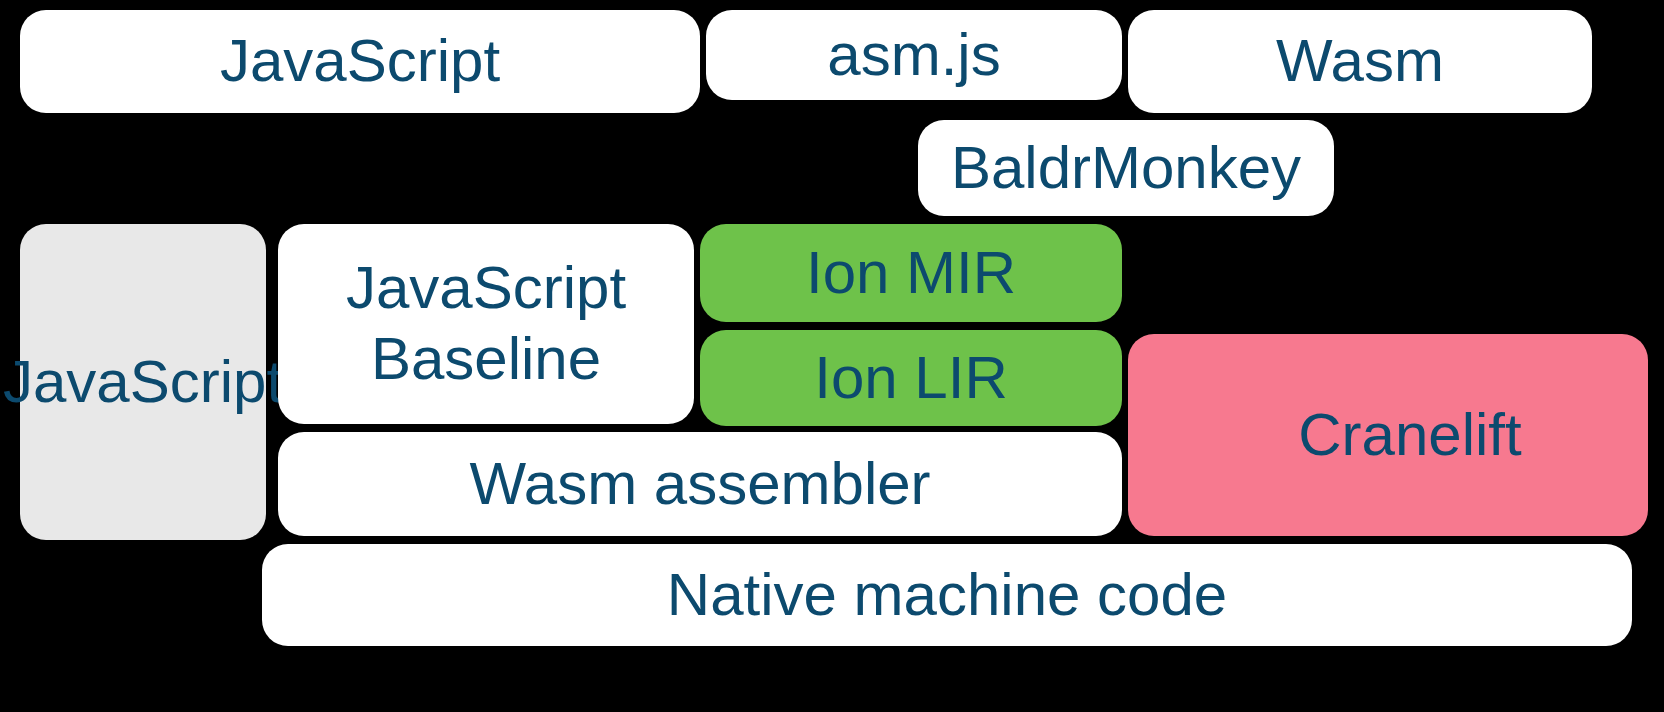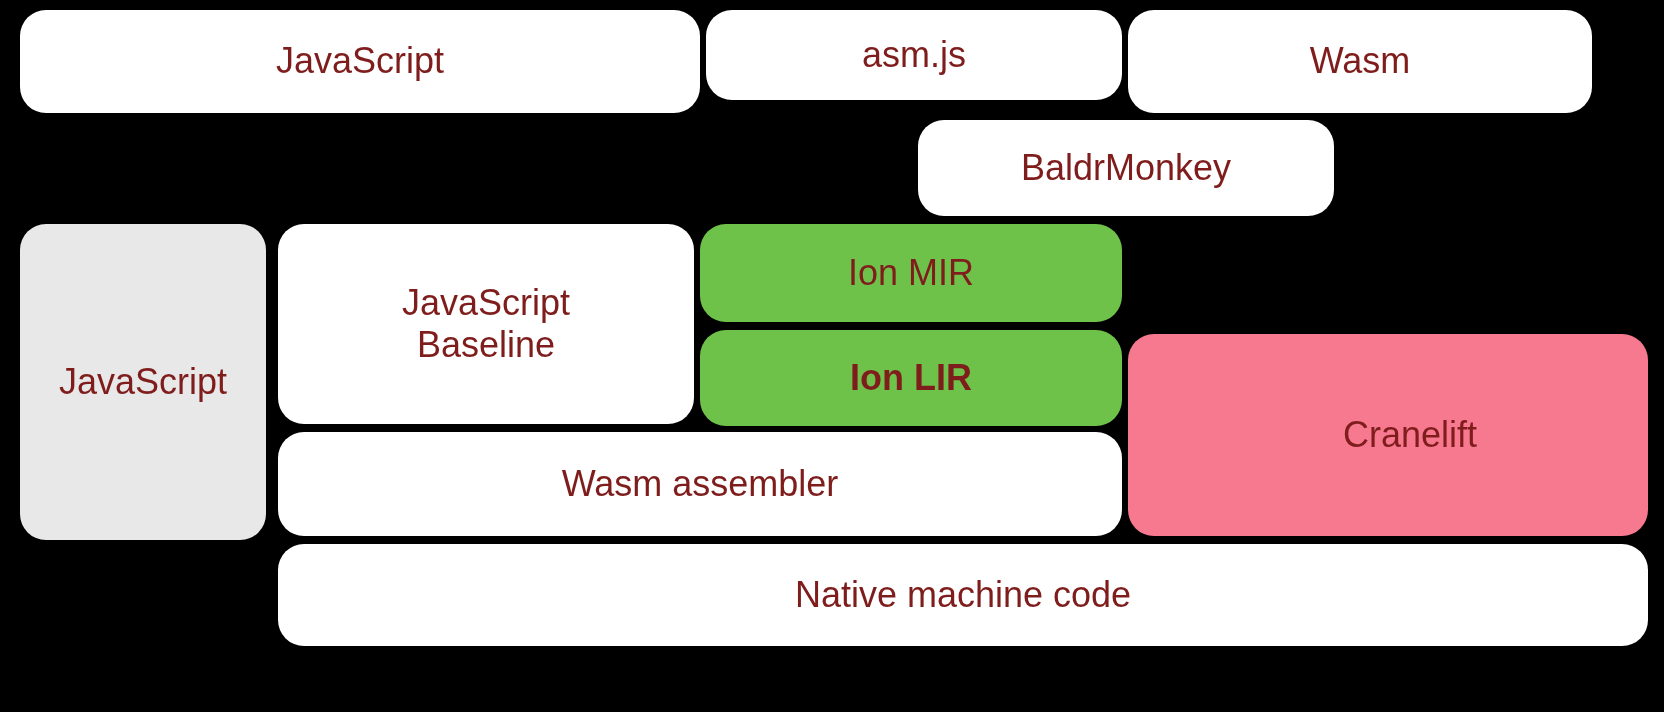--- a/index.html
+++ b/index.html
@@ -18,25 +18,25 @@
     background: #000000;
     overflow: hidden;
   }
   .node {
     position: absolute;
     box-sizing: border-box;
     display: flex;
     align-items: center;
     justify-content: center;
     text-align: center;
-    color: #7f1d1d;
+    color: #0c4a6e;
     line-height: 1.18;
     border-radius: 26px;
     background: #ffffff;
-    font-size: 36px;
+    font-size: 60px;
     font-weight: 400;
     white-space: pre-line;
     user-select: none;
   }
 
   
   .n-javascript      { left: 20px;   top: 10px;  width: 680px; height: 103px; }
   .n-asmjs           { left: 706px;  top: 10px;  width: 416px; height: 90px; }
   .n-wasm            { left: 1128px; top: 10px;  width: 464px; height: 103px; }
 
@@ -44,27 +44,27 @@
   .n-js-bytecode     { left: 20px;   top: 120px; width: 886px; height: 96px; }
   .n-baldrmonkey     { left: 918px;  top: 120px; width: 416px; height: 96px; }
 
   
   .n-interpreter     { left: 20px;   top: 224px; width: 246px; height: 316px;
                        background: #e8e8e8; }
   .n-js-baseline     { left: 278px;  top: 224px; width: 416px; height: 200px; }
   .n-ion-mir         { left: 700px;  top: 224px; width: 422px; height: 98px;
                        background: #6ec24a; }
   .n-ion-lir         { left: 700px;  top: 330px; width: 422px; height: 96px;
-                       background: #6ec24a; font-weight: bold; }
+                       background: #6ec24a; }
   .n-cranelift       { left: 1128px; top: 334px; width: 520px; height: 202px;
                        background: #f7798f; padding-left: 44px; }
 
   
   .n-macro-assembler { left: 278px;  top: 432px; width: 844px; height: 104px; }
-  .n-native-code     { left: 278px;  top: 544px; width: 1370px; height: 102px; }
+  .n-native-code     { left: 262px;  top: 544px; width: 1370px; height: 102px; }
 </style>
 </head>
 <body>
 
 <div id="diagram">
 
   <div class="node n-javascript">JavaScript</div>
 
   <div class="node n-asmjs">asm.js</div>
 

